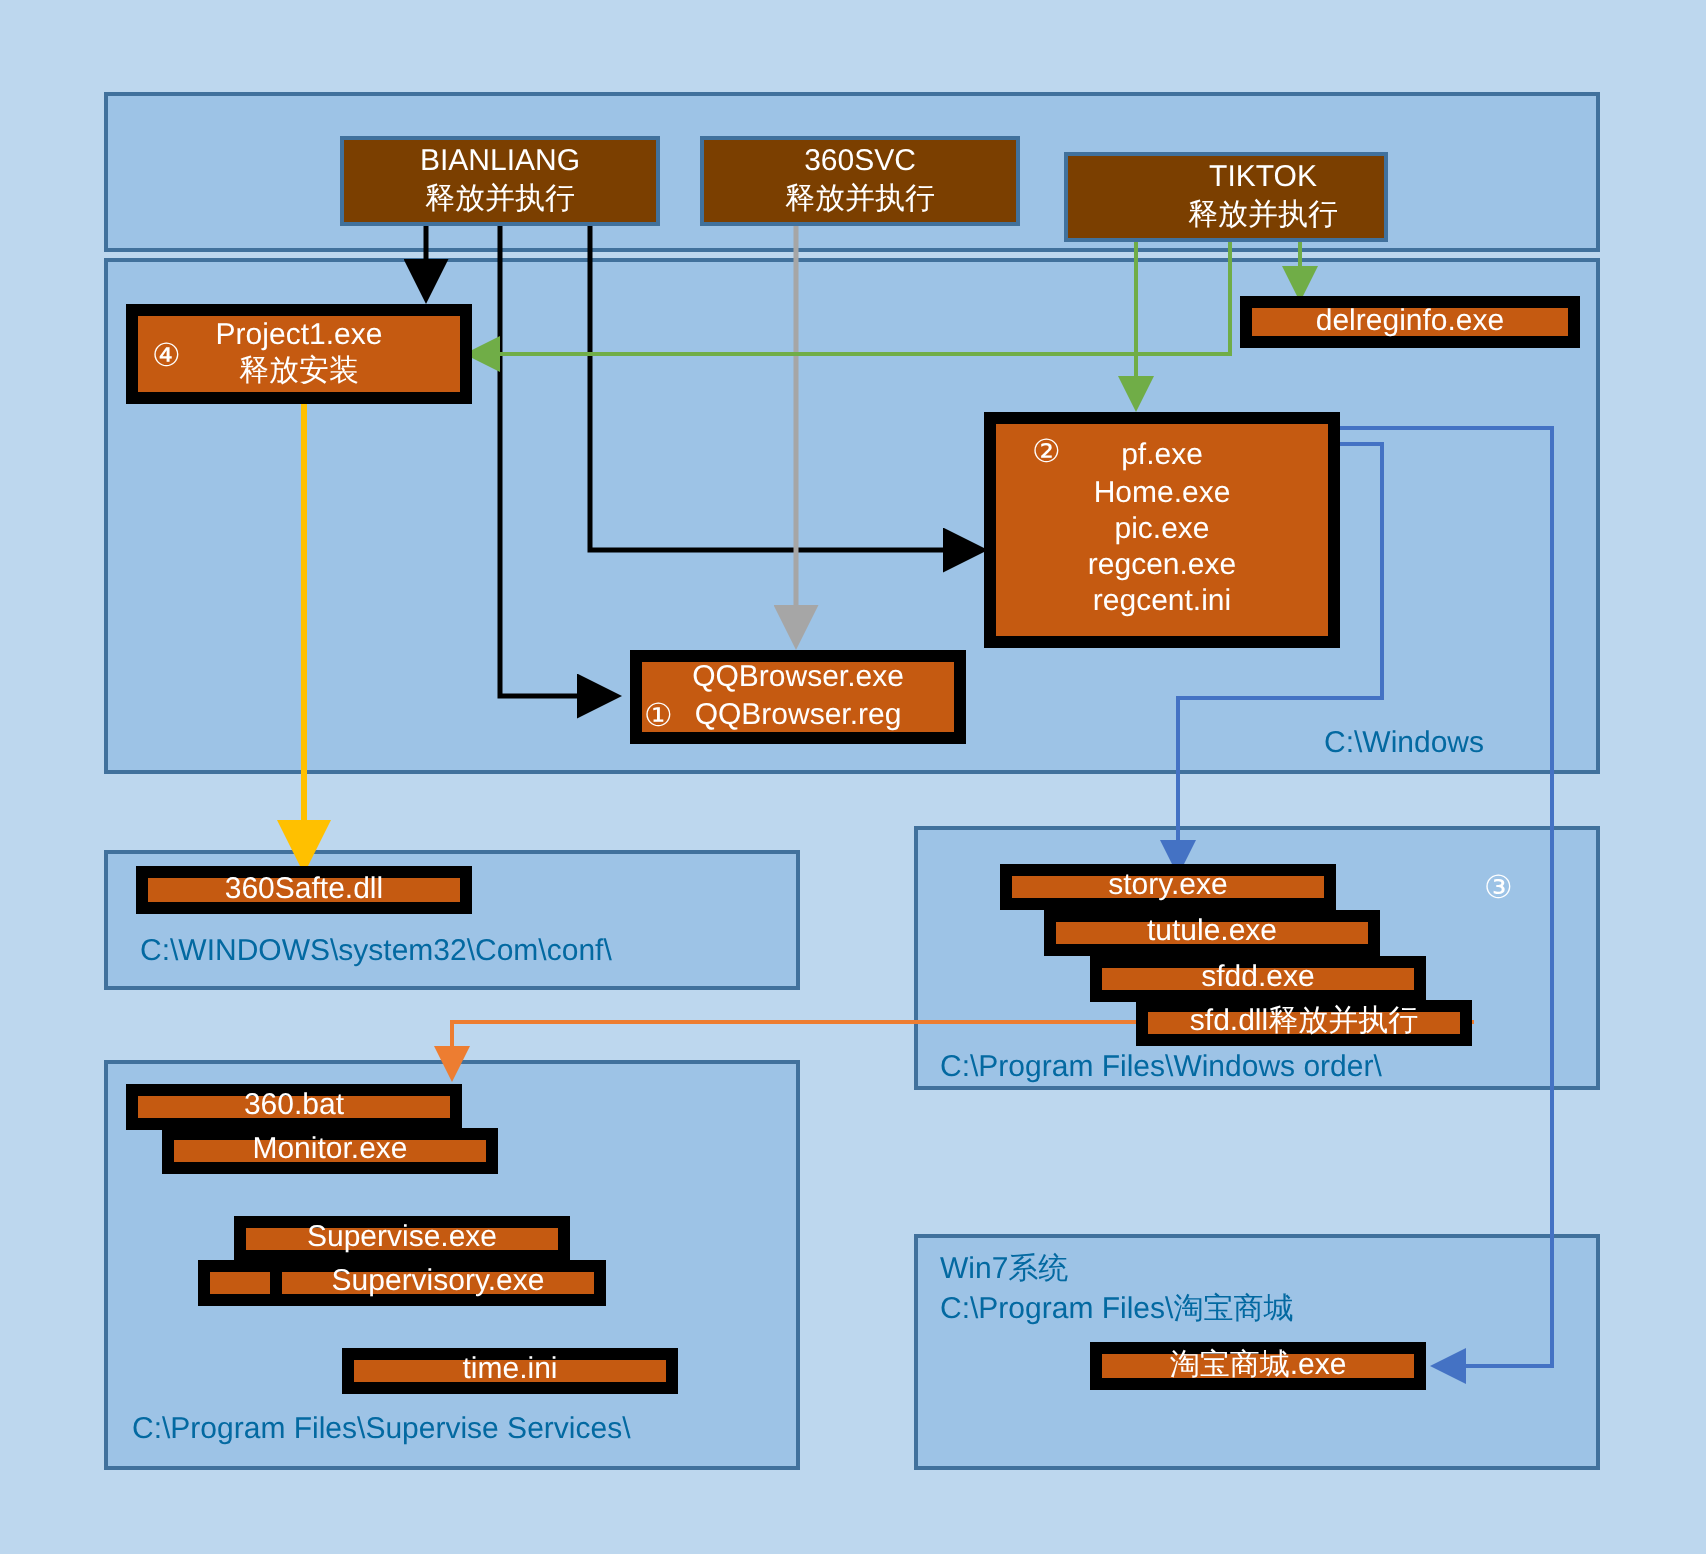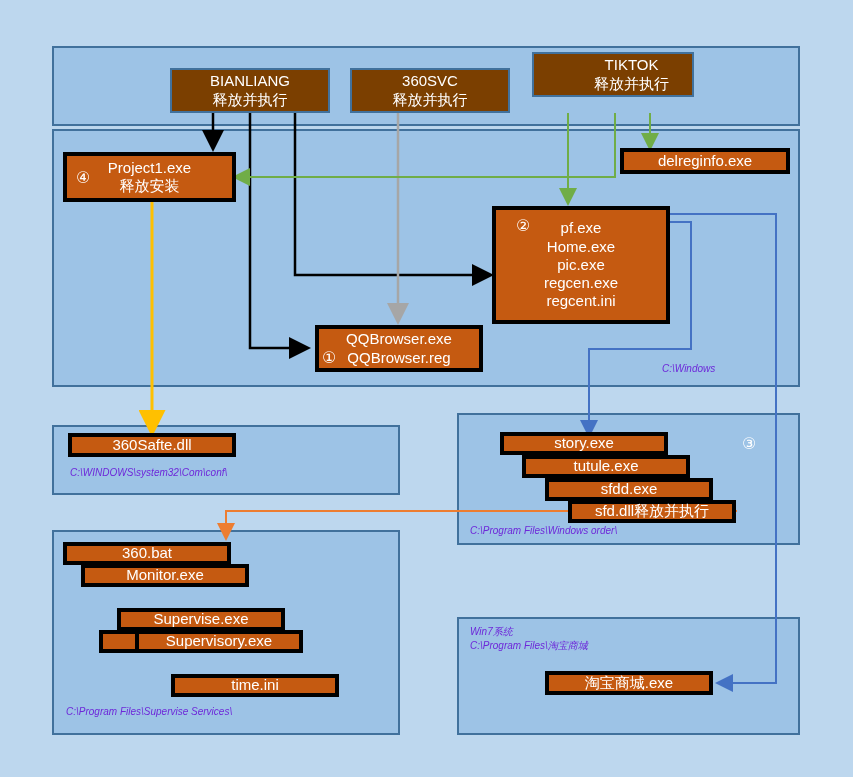--- a/index.html
+++ b/index.html
@@ -15,26 +15,25 @@
 
   .panel{
     position:absolute;
     background:#9dc3e6;
     border:2px solid #41719c;
     box-sizing:border-box;
     z-index:1;
   }
   .panel-label{
     position:absolute;
-    color:#6d28d9;
-    font-size:10px;
+    color:#0369a1;
+    font-size:15px;
     line-height:1.35;
     white-space:pre;
     z-index:4;
-    font-style:italic;
   }
 
   
   .dropper{
     position:absolute;
     background:#7b3f00;
     border:2px solid #41719c;
     box-sizing:border-box;
     color:#ffffff;
     font-size:15px;
@@ -44,21 +43,21 @@
     flex-direction:column;
     align-items:center;
     justify-content:center;
     z-index:6;
   }
 
   
   .fbox{
     position:absolute;
     background:#c55a11;
-    border:4px solid #000000;
+    border:6px solid #000000;
     box-sizing:border-box;
     color:#ffffff;
     font-size:15px;
     line-height:1.22;
     text-align:center;
     display:flex;
     flex-direction:column;
     align-items:center;
     justify-content:center;
     z-index:6;
@@ -140,21 +139,21 @@
   <div class="dropper" style="left:170px;top:68px;width:160px;height:45px;">
     <span class="ln">BIANLIANG</span>
     <span class="ln">释放并执行</span>
   </div>
 
   <div class="dropper" style="left:350px;top:68px;width:160px;height:45px;">
     <span class="ln">360SVC</span>
     <span class="ln">释放并执行</span>
   </div>
 
-  <div class="dropper" style="left:532px;top:52px;width:162px;height:45px;padding-left:37px;">
+  <div class="dropper" style="left:532px;top:76px;width:162px;height:45px;padding-left:37px;">
     <span class="ln">TIKTOK</span>
     <span class="ln">释放并执行</span>
   </div>
 
   <div class="fbox" style="left:63px;top:152px;width:173px;height:50px;">
     <span class="ln">Project1.exe</span>
     <span class="ln">释放安装</span>
   </div>
   <span class="marker" style="left:76px;top:168px;">④</span>
 

